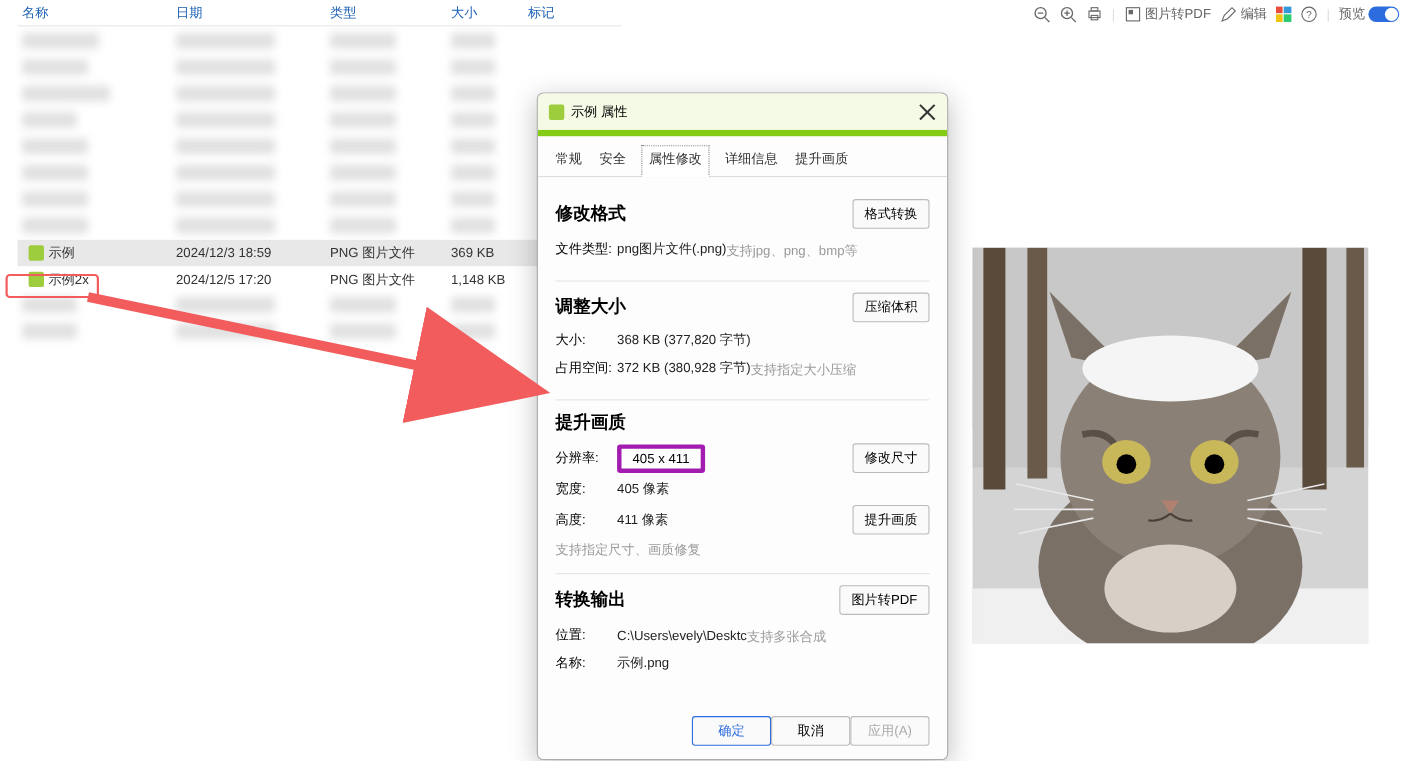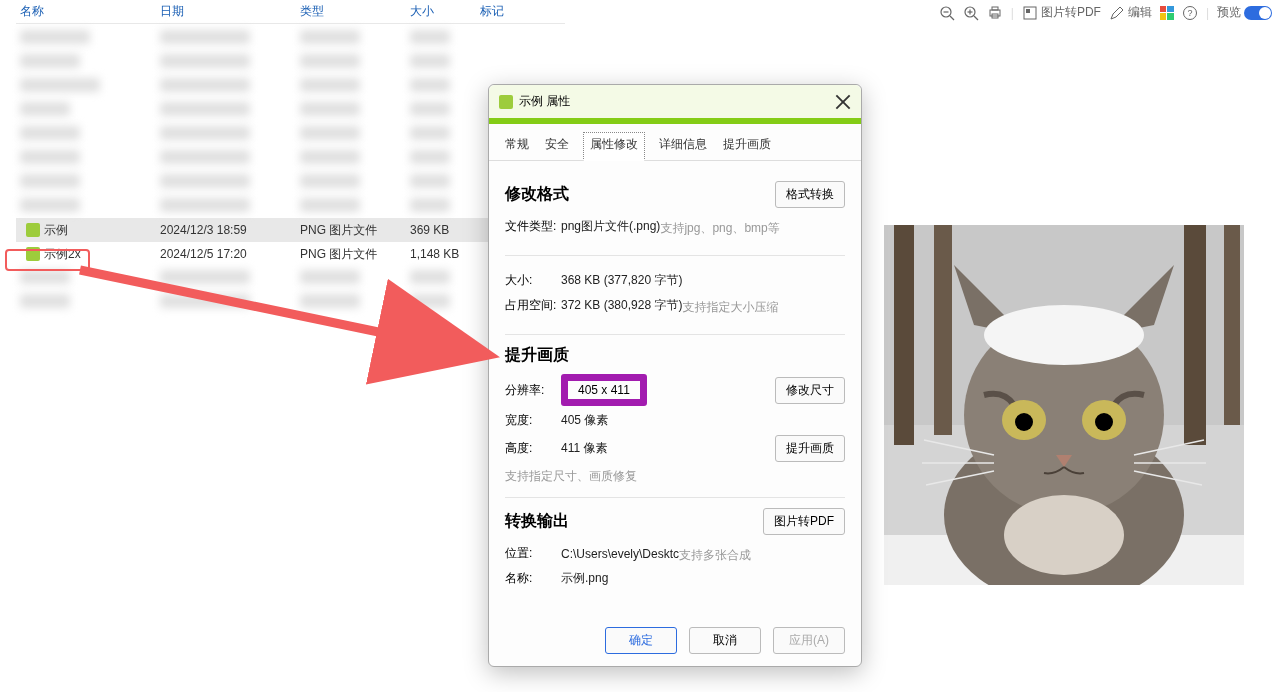--- a/index.html
+++ b/index.html
@@ -169,28 +169,27 @@
   padding: 4px 10px;
   border-radius: 3px;
   font-size: 12px;
   cursor: pointer;
 }
 .kv { display: flex; margin: 6px 0; align-items: center; font-size: 12px; }
 .kv .k { width: 56px; color: #000000; }
 .kv .v { color: #222; }
 .hint-r { text-align: left; color: #999; font-size: 12px; margin-top: 4px; }
 .resbox {
-  border: 7px solid #a21caf;
+  border: 4px solid #a21caf;
   border-radius: 3px;
   padding: 2px 10px;
   display: inline-block;
 }
 .dialog-footer {
   display: flex; justify-content: flex-end;
-  gap: 12px;
   padding: 12px 16px;
 }
 .dialog-footer .btn.primary { border-color: #2d6cdf; color: #2d6cdf; }
 .dialog-footer .btn { min-width: 72px; }
 .dialog-footer .btn.disabled { color: #aaa; }
 
 
 .arrow-svg {
   position: absolute;
   left: 60px; top: 255px;
@@ -419,20 +418,24 @@
         <button class="btn">格式转换</button>
       </div>
       <div class="kv">
         <span class="k">文件类型:</span>
         <span class="v">png图片文件(.png)</span>
         <span class="hint-r" style="flex:1">支持jpg、png、bmp等</span>
       </div>
     </div>
 
     <div class="section">
+      <div class="sec-head">
+        <span class="sec-title">调整大小</span>
+        <button class="btn">压缩体积</button>
+      </div>
       <div class="kv">
         <span class="k">大小:</span>
         <span class="v">368 KB (377,820 字节)</span>
       </div>
       <div class="kv">
         <span class="k">占用空间:</span>
         <span class="v">372 KB (380,928 字节)</span>
         <span class="hint-r" style="flex:1">支持指定大小压缩</span>
       </div>
     </div>

